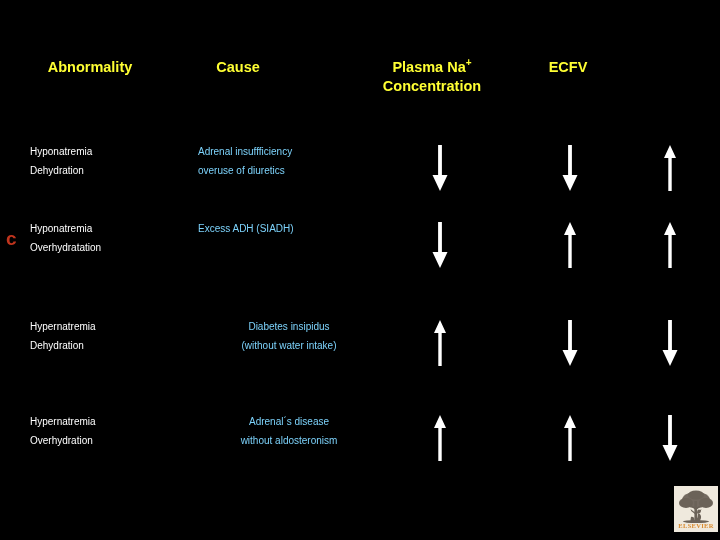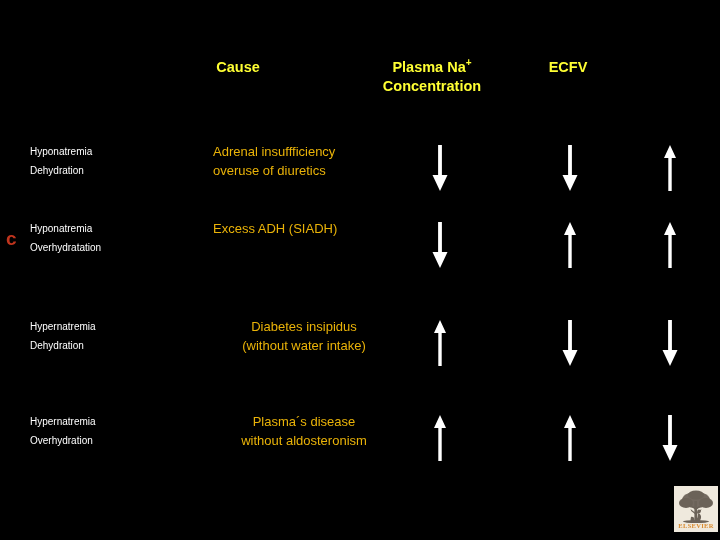--- a/index.html
+++ b/index.html
@@ -78,26 +78,26 @@
     left: 30px;
     top: 0;
     width: 160px;
     font-size: 10px;
     line-height: 19px;
     color: #ffffff;
     text-align: left;
   }
   .cell-cause {
     position: absolute;
-    left: 204px;
+    left: 189px;
     top: 0;
     width: 200px;
-    font-size: 13px;
+    font-size: 10px;
     line-height: 19px;
-    color: #eab308;
+    color: #7dd3fc;
   }
   .cell-cause.left   { text-align: left; padding-left: 9px; }
   .cell-cause.center { text-align: center; }
 
   
   .arrow-cell {
     position: absolute;
     top: -2px;
     width: 60px;
     height: 56px;
@@ -140,20 +140,23 @@
     color: #d98b30;
     font-weight: bold;
   }
 </style>
 </head>
 <body>
 
 <div id="slide">
 
   <div class="header-row">
+    <div class="col-head abnormality">
+      <span>Abnormality</span>
+    </div>
     <div class="col-head cause">
       <span>Cause</span>
     </div>
     <div class="col-head plasma">
       <span>Plasma Na</span><span class="sup">+</span><br>
       <span>Concentration</span>
     </div>
     <div class="col-head ecfv">
       <span>ECFV</span>
     </div>
@@ -254,21 +257,21 @@
         </div>
     </div>
   </div>
 
   <div class="row r4">
     <div class="cell-abnormality">
       <div>Hypernatremia</div>
       <div>Overhydration</div>
     </div>
     <div class="cell-cause center">
-      <div>Plasma´s disease</div>
+      <div>Adrenal´s disease</div>
       <div>without aldosteronism</div>
     </div>
     <div class="arrow-cell c-plasma">
       <div class="arrow">
           <svg width="22" height="48" viewBox="0 0 22 48">
             <polygon fill="#ffffff" points="11,1 17,14 12.7,14 12.7,47 9.3,47 9.3,14 5,14"></polygon>
           </svg>
         </div>
     </div>
     <div class="arrow-cell c-ecfv">

